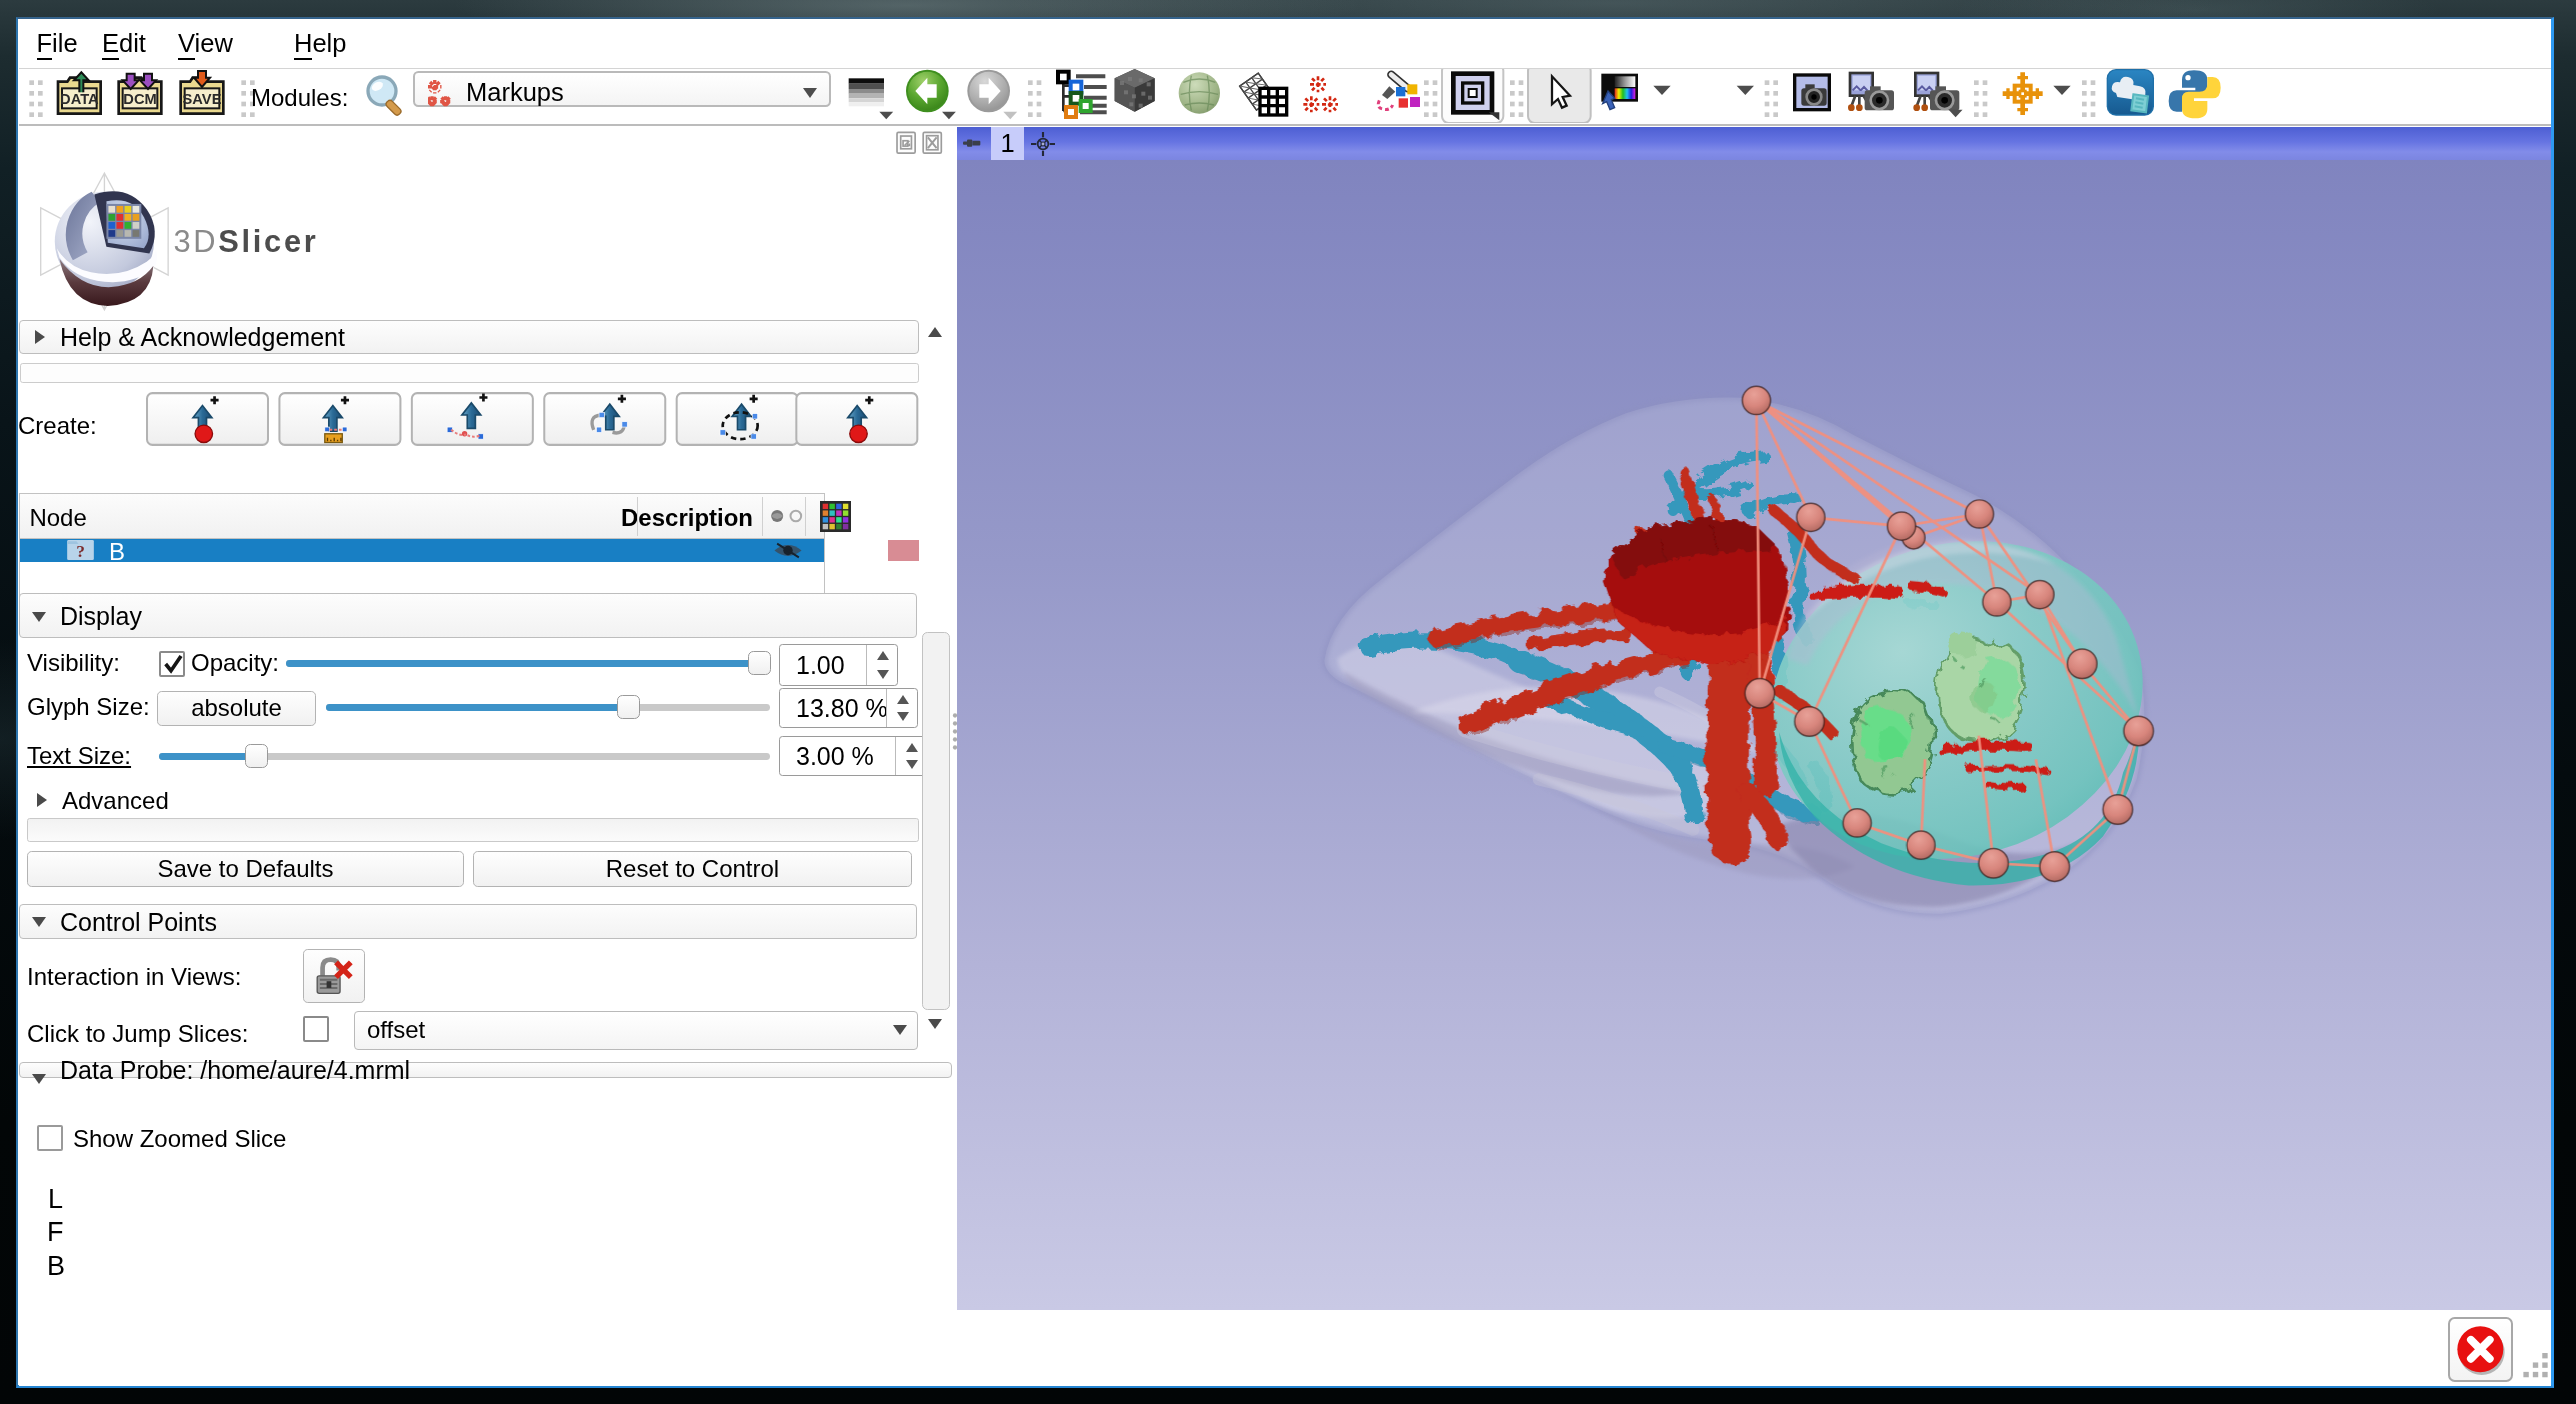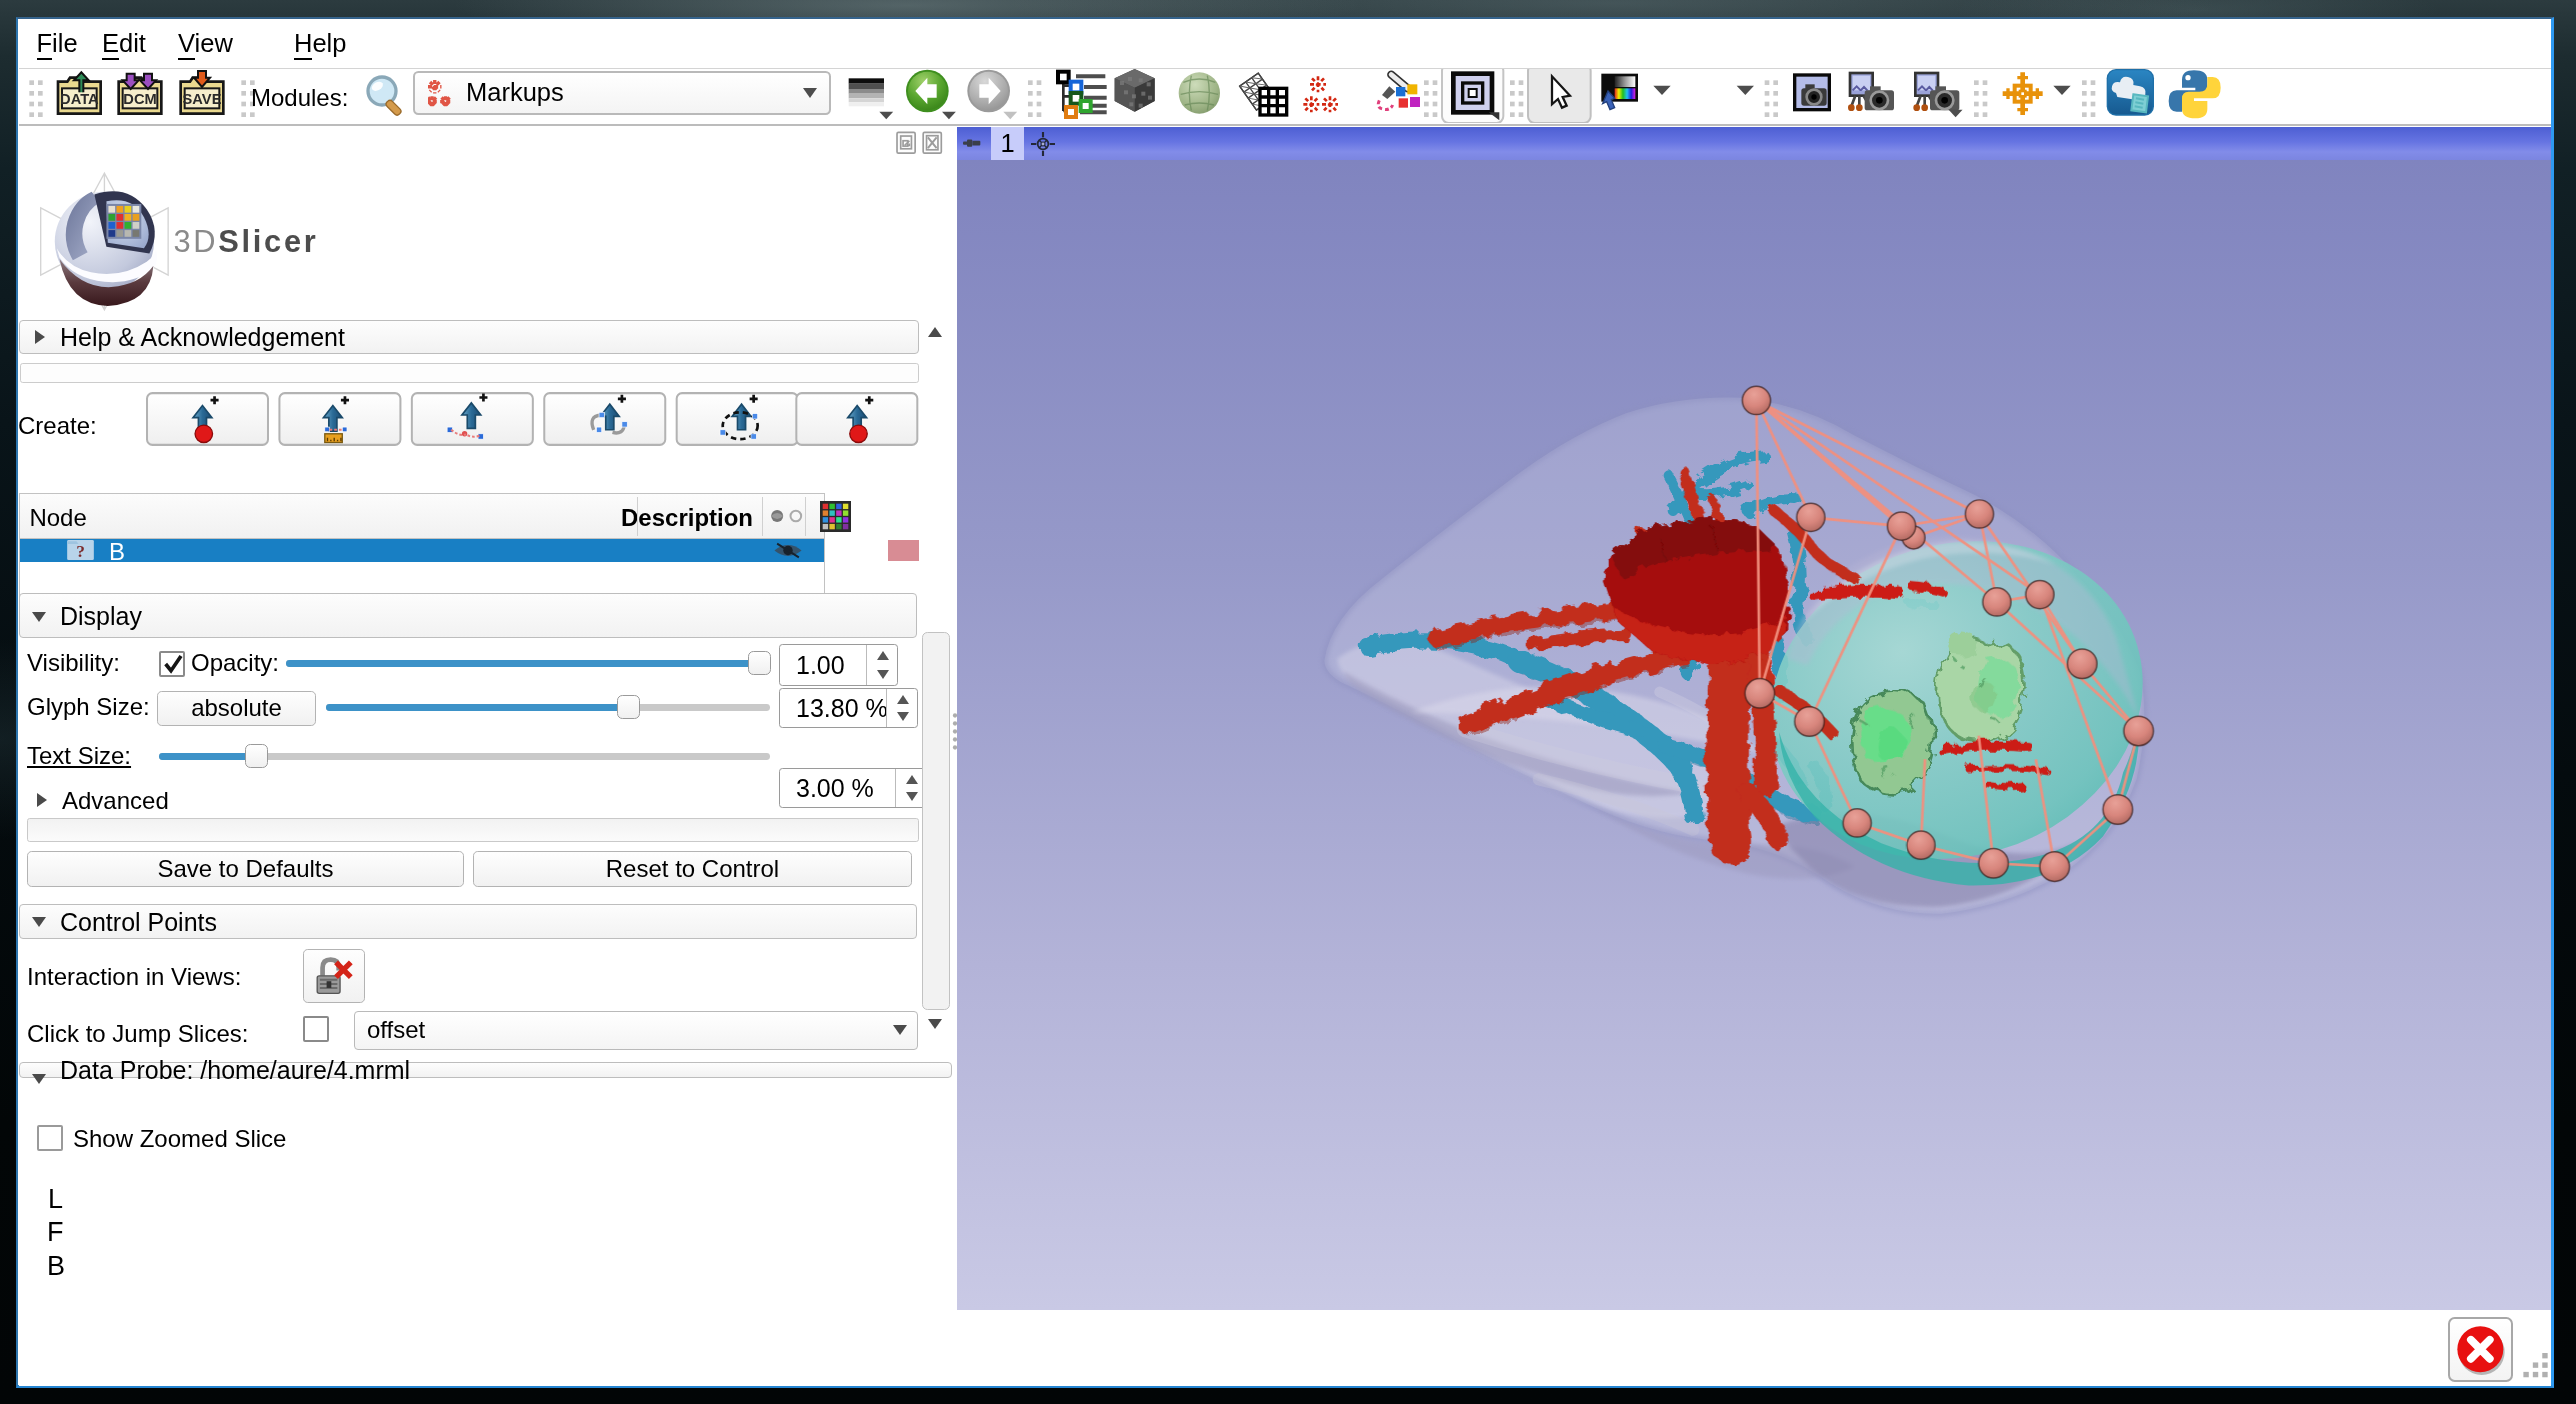--- a/index.html
+++ b/index.html
@@ -269,21 +269,21 @@
       <stop offset="1" stop-color="#175a90"></stop>
     </linearGradient>
 <g transform="translate(3240,103)">
       <path d="M36 2 q-18 0 -18 14 l0 12 l20 0 l0 4 l-28 0 q-12 0-12 16 q0 16 12 16 l8 0 l0 -10 q0 -12 12 -12 l16 0 q10 0 10 -10 l0 -16 q0 -14 -20 -14 Z" fill="#3776ab"></path>
       <path d="M38 74 q18 0 18 -14 l0 -12 l-20 0 l0 -4 l28 0 q12 0 12 -16 q0 -16 -12 -16 l-8 0 l0 10 q0 12 -12 12 l-16 0 q-10 0 -10 10 l0 16 q0 14 20 14 Z" fill="#ffd43b"></path>
       <circle cx="27" cy="13" r="4" fill="#fff"></circle>
       <circle cx="47" cy="63" r="4" fill="#ffd43b" opacity=".5"></circle>
     </g>
 </svg>
 <div class="lbl" style="left:251px;top:84px;">Modules:</div>
-<div class="abs" style="left:413px;top:71px;width:418px;height:44px;background:linear-gradient(180deg,#ffffff,#f4f4f4);border:2px solid #b9b9b9;border-radius:5.4px;box-sizing:border-box;">
+<div class="abs" style="left:413px;top:71px;width:418px;height:36px;background:linear-gradient(180deg,#ffffff,#f4f4f4);border:2px solid #b9b9b9;border-radius:5.4px;box-sizing:border-box;">
   <svg class="abs" style="left:13.4px;top:7.4px" width="27" height="27" viewBox="0 0 40 40">
       <g stroke="#e05545" stroke-width="5" stroke-dasharray="6 3">
         <path d="M10 0 L10 20 M0 10 L20 10 M3 3 L17 17 M17 3 L3 17"></path>
         <path d="M6 24 L6 40 M-2 32 L14 32 M0 26 L12 38 M12 26 L0 38"></path>
         <path d="M26 24 L26 40 M18 32 L34 32 M20 26 L32 38 M32 26 L20 38"></path>
       </g>
     </svg>
   <div class="lbl" style="left:51px;top:4.7px;font-size:25.5px;">Markups</div>
   <div class="tri-d" style="left:388px;top:15px;border-top-color:#4d4d4d;"></div>
 </div>
@@ -511,21 +511,21 @@
     <div class="v">13.80 %</div>
     <div class="sep"></div>
     <div class="up"></div>
     <div class="dn"></div>
   </div>
 <div class="lbl" style="left:27px;top:742px;text-decoration:underline;">Text Size:</div>
 <div class="slider" style="left:159px;top:753px;width:611px;">
     <div class="fill" style="width:97px;"></div>
     <div class="hnd" style="left:86px;"></div>
   </div>
-<div class="spin" style="left:779px;top:768px;width:148px;height:40px;">
+<div class="spin" style="left:779px;top:736px;width:148px;height:40px;">
     <div class="v">3.00 %</div>
     <div class="sep"></div>
     <div class="up"></div>
     <div class="dn"></div>
   </div>
 <div class="tri-r" style="left:37px;top:793px;"></div>
 <div class="lbl" style="left:62px;top:787px;">Advanced</div>
 <div class="abs" style="left:27px;top:818px;width:892px;height:23.5px;border:1.3px solid #c9c9c9;border-radius:2.7px;box-sizing:border-box;background:linear-gradient(180deg,#f2f2f2,#fbfbfb);"></div>
 <div class="btn" style="left:27px;top:851px;width:437px;height:36px;font-size:24px;line-height:33px;">Save to Defaults</div>
 <div class="btn" style="left:473px;top:851px;width:439px;height:36px;font-size:24px;line-height:33px;">Reset to Control</div>

